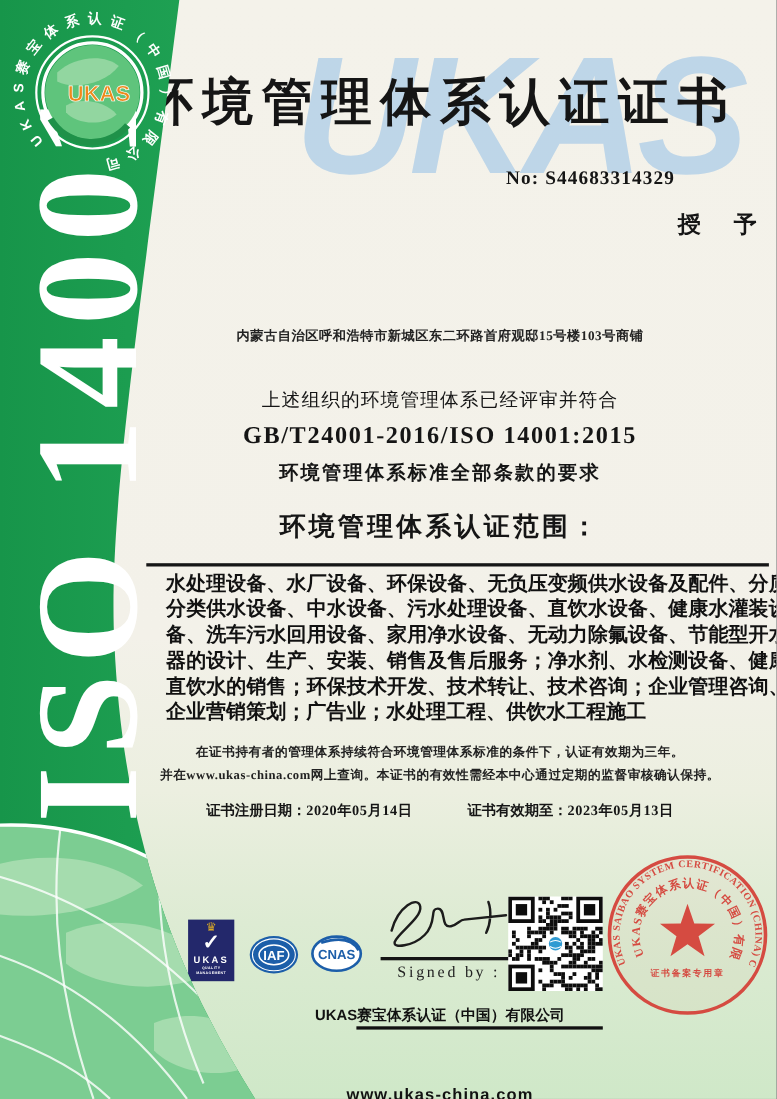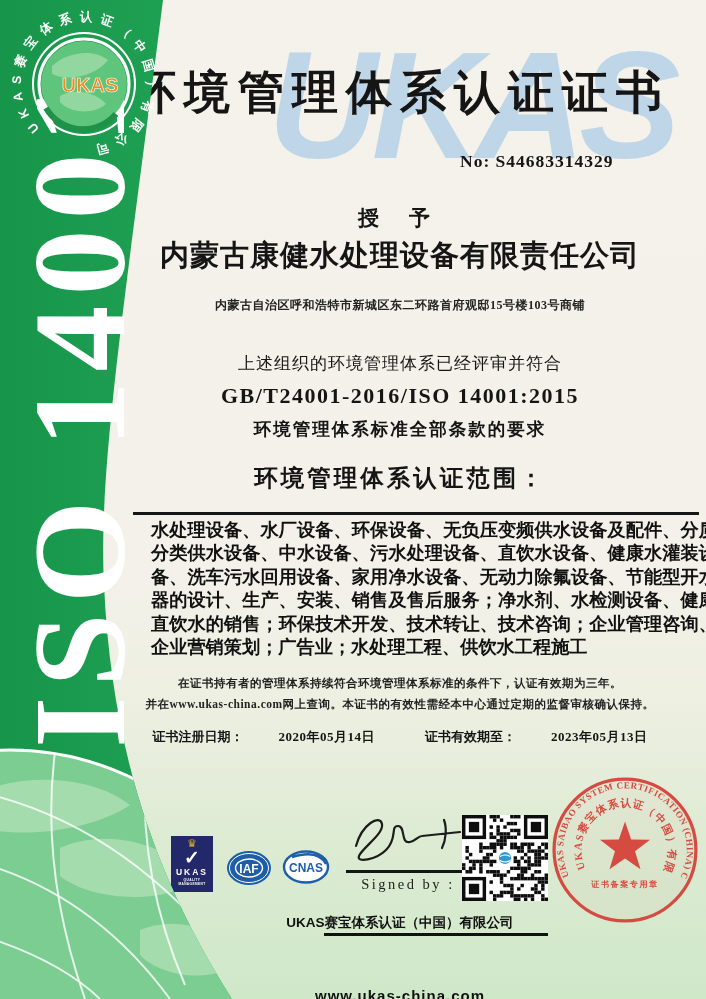--- a/index.html
+++ b/index.html
@@ -18,40 +18,40 @@
     letter-spacing:10px;white-space:nowrap;
   }
   .ukas-ring{left:4px;top:4px;z-index:5;}
   
   .watermark{
     left:268px;top:14px;z-index:1;font:italic 700 152px/1.2 "Liberation Sans","DejaVu Sans",sans-serif;
     color:#b9d3e8;letter-spacing:-6px;opacity:.9;
   }
   .title{top:62px;z-index:2;font-size:46px;font-weight:700;letter-spacing:8px;white-space:nowrap;}
   .cert-no{left:460px;top:151px;z-index:2;font-size:17.5px;font-weight:700;letter-spacing:1px;}
-  .awarded{top:204px;z-index:2;font-size:21px;font-weight:700;letter-spacing:12px;
-           font-family:"Liberation Sans","DejaVu Sans",sans-serif;}
+  .awarded{top:190px;z-index:2;font-size:21px;font-weight:700;letter-spacing:12px;
+           font-family:"Liberation Sans","DejaVu Sans",sans-serif;text-align:right;}
   .company{top:236px;z-index:2;font-size:29px;font-weight:700;letter-spacing:1px;white-space:nowrap;}
   .address{top:297px;z-index:2;font-size:12px;font-weight:600;color:#232323;letter-spacing:.5px;}
   .conf1{top:352px;z-index:2;font-size:17px;font-weight:400;letter-spacing:1px;
          font-family:"Liberation Sans","DejaVu Sans",sans-serif;}
   .standard{top:383px;z-index:2;font-size:22px;letter-spacing:1.5px;font-weight:600;}
   .conf2{top:417px;z-index:2;font-size:17.5px;font-weight:600;letter-spacing:2px;}
   .scope-head{top:462px;z-index:2;font-size:23.5px;font-weight:700;letter-spacing:3px;}
   .rule{left:133px;top:512px;width:566px;height:3px;background:#161616;z-index:2;}
   .scope{
     left:151px;top:519px;width:566px;z-index:2;text-align:justify;
     font:700 18.2px/23.4px "Liberation Sans","DejaVu Sans",sans-serif;color:#111;
   }
   .note1{top:676px;z-index:2;font-size:11.5px;font-weight:700;color:#222;letter-spacing:.5px;}
   .note2{top:697px;z-index:2;font-size:11.5px;font-weight:700;color:#222;letter-spacing:.5px;}
   .dates{left:100px;top:728px;width:600px;z-index:2;display:flex;justify-content:center;gap:50px;}
   .date-item{white-space:nowrap;font-size:13px;}
   .dlabel{font-family:"Liberation Sans","DejaVu Sans",sans-serif;font-weight:700;}
-  .dval{font-weight:600;letter-spacing:.5px;margin-left:35px;}
+  .dval{font-weight:600;letter-spacing:.5px;}
   
   .ukas-mark{left:171px;top:836px;width:42px;height:56px;background:#23286b;z-index:2;
     display:flex;flex-direction:column;align-items:center;justify-content:flex-start;color:#fff;}
   .ukas-mark .crown{font-size:11px;line-height:11px;color:#d8a827;margin-top:2px;}
   .ukas-mark .tick{font-size:19px;line-height:17px;font-weight:700;color:#fff;}
   .ukas-mark .um-name{font:700 8.5px/10px "Liberation Sans",sans-serif;letter-spacing:2px;margin-top:1px;}
   .ukas-mark .um-cap{font:700 3.2px/4px "Liberation Sans",sans-serif;letter-spacing:.4px;text-align:center;margin-top:1px;}
   .iaf-mark{left:226px;top:849px;z-index:2;}
   .cnas-mark{left:282px;top:848px;z-index:2;}
   .signature-svg{left:346px;top:810px;z-index:2;}
@@ -122,21 +122,20 @@
   <div class="abs watermark">UKAS</div>
 
   <div class="abs ctr title">环境管理体系认证证书</div>
 
   <div class="abs cert-no">
     <span>No:</span>
     <span>S44683314329</span>
   </div>
 
   <div class="abs ctr awarded">授 予</div>
-  <div class="abs ctr company">内蒙古康健水处理设备有限责任公司</div>
   <div class="abs ctr address">内蒙古自治区呼和浩特市新城区东二环路首府观邸15号楼103号商铺</div>
 
   <div class="abs ctr conf1">上述组织的环境管理体系已经评审并符合</div>
   <div class="abs ctr standard">GB/T24001-2016/ISO 14001:2015</div>
   <div class="abs ctr conf2">环境管理体系标准全部条款的要求</div>
 
   <div class="abs ctr scope-head">环境管理体系认证范围：</div>
   <div class="abs rule"></div>
   <div class="abs scope">水处理设备、水厂设备、环保设备、无负压变频供水设备及配件、分质分类供水设备、中水设备、污水处理设备、直饮水设备、健康水灌装设备、洗车污水回用设备、家用净水设备、无动力除氟设备、节能型开水器的设计、生产、安装、销售及售后服务；净水剂、水检测设备、健康直饮水的销售；环保技术开发、技术转让、技术咨询；企业管理咨询、企业营销策划；广告业；水处理工程、供饮水工程施工</div>
 

